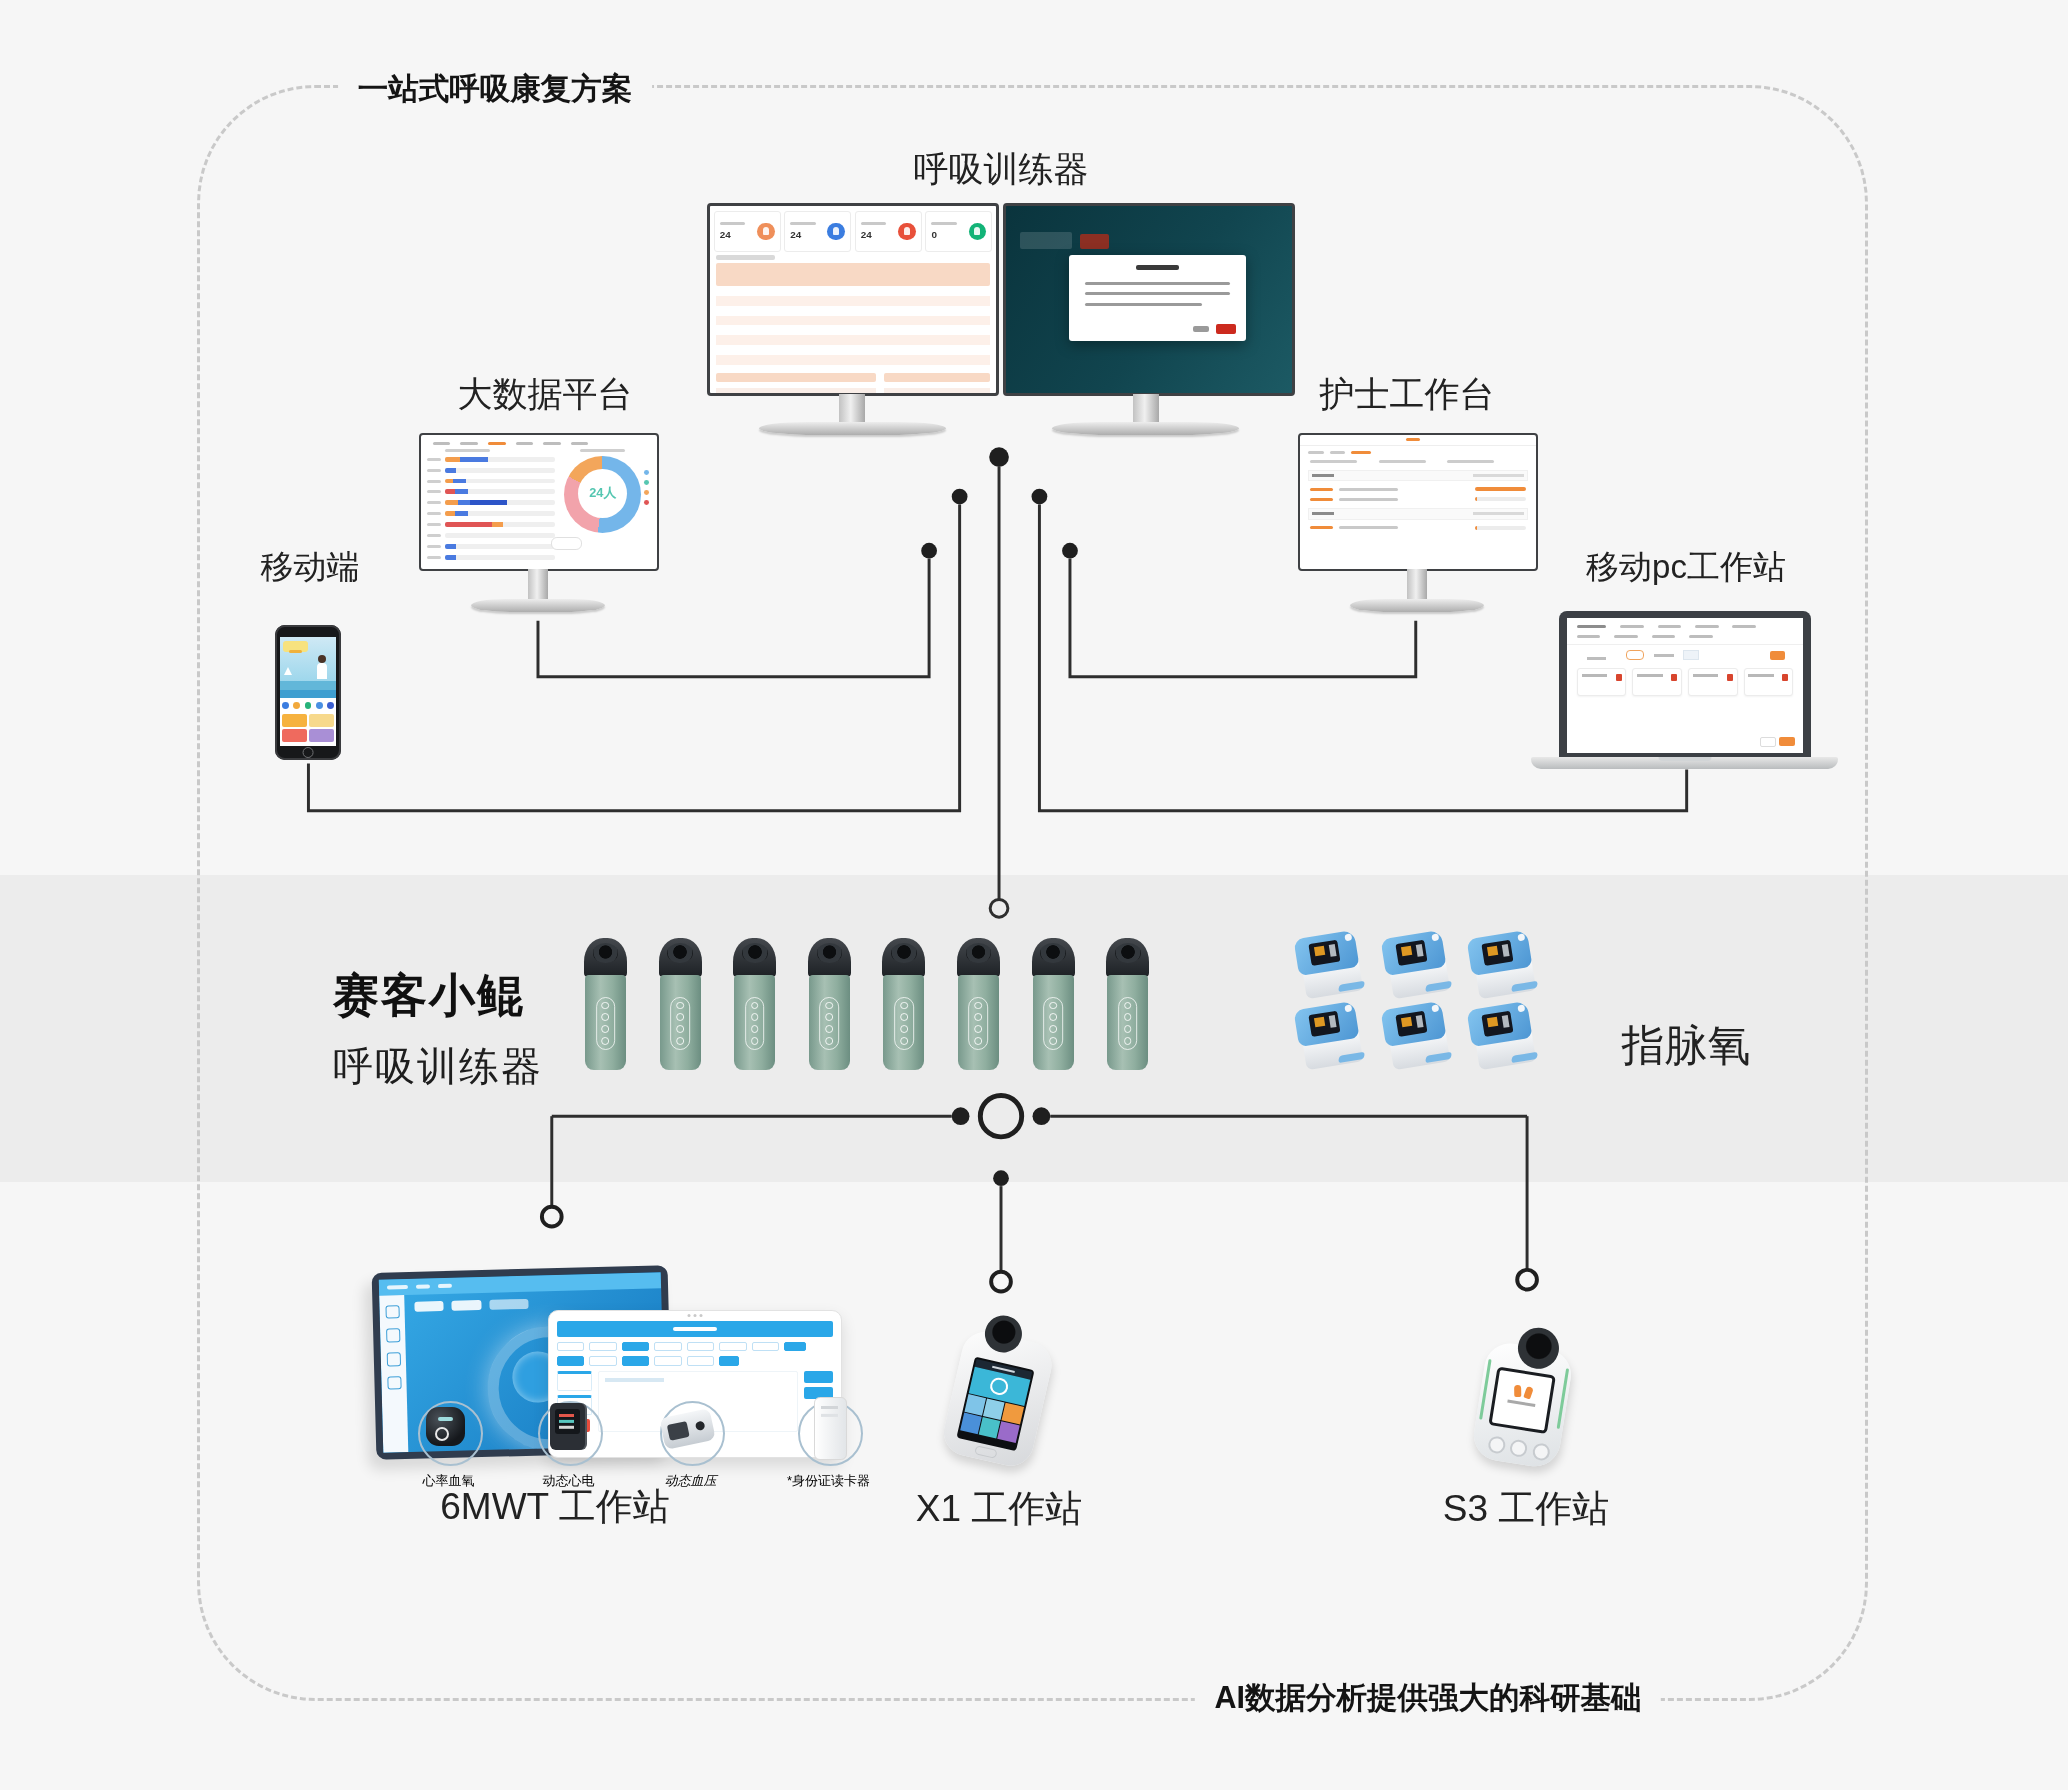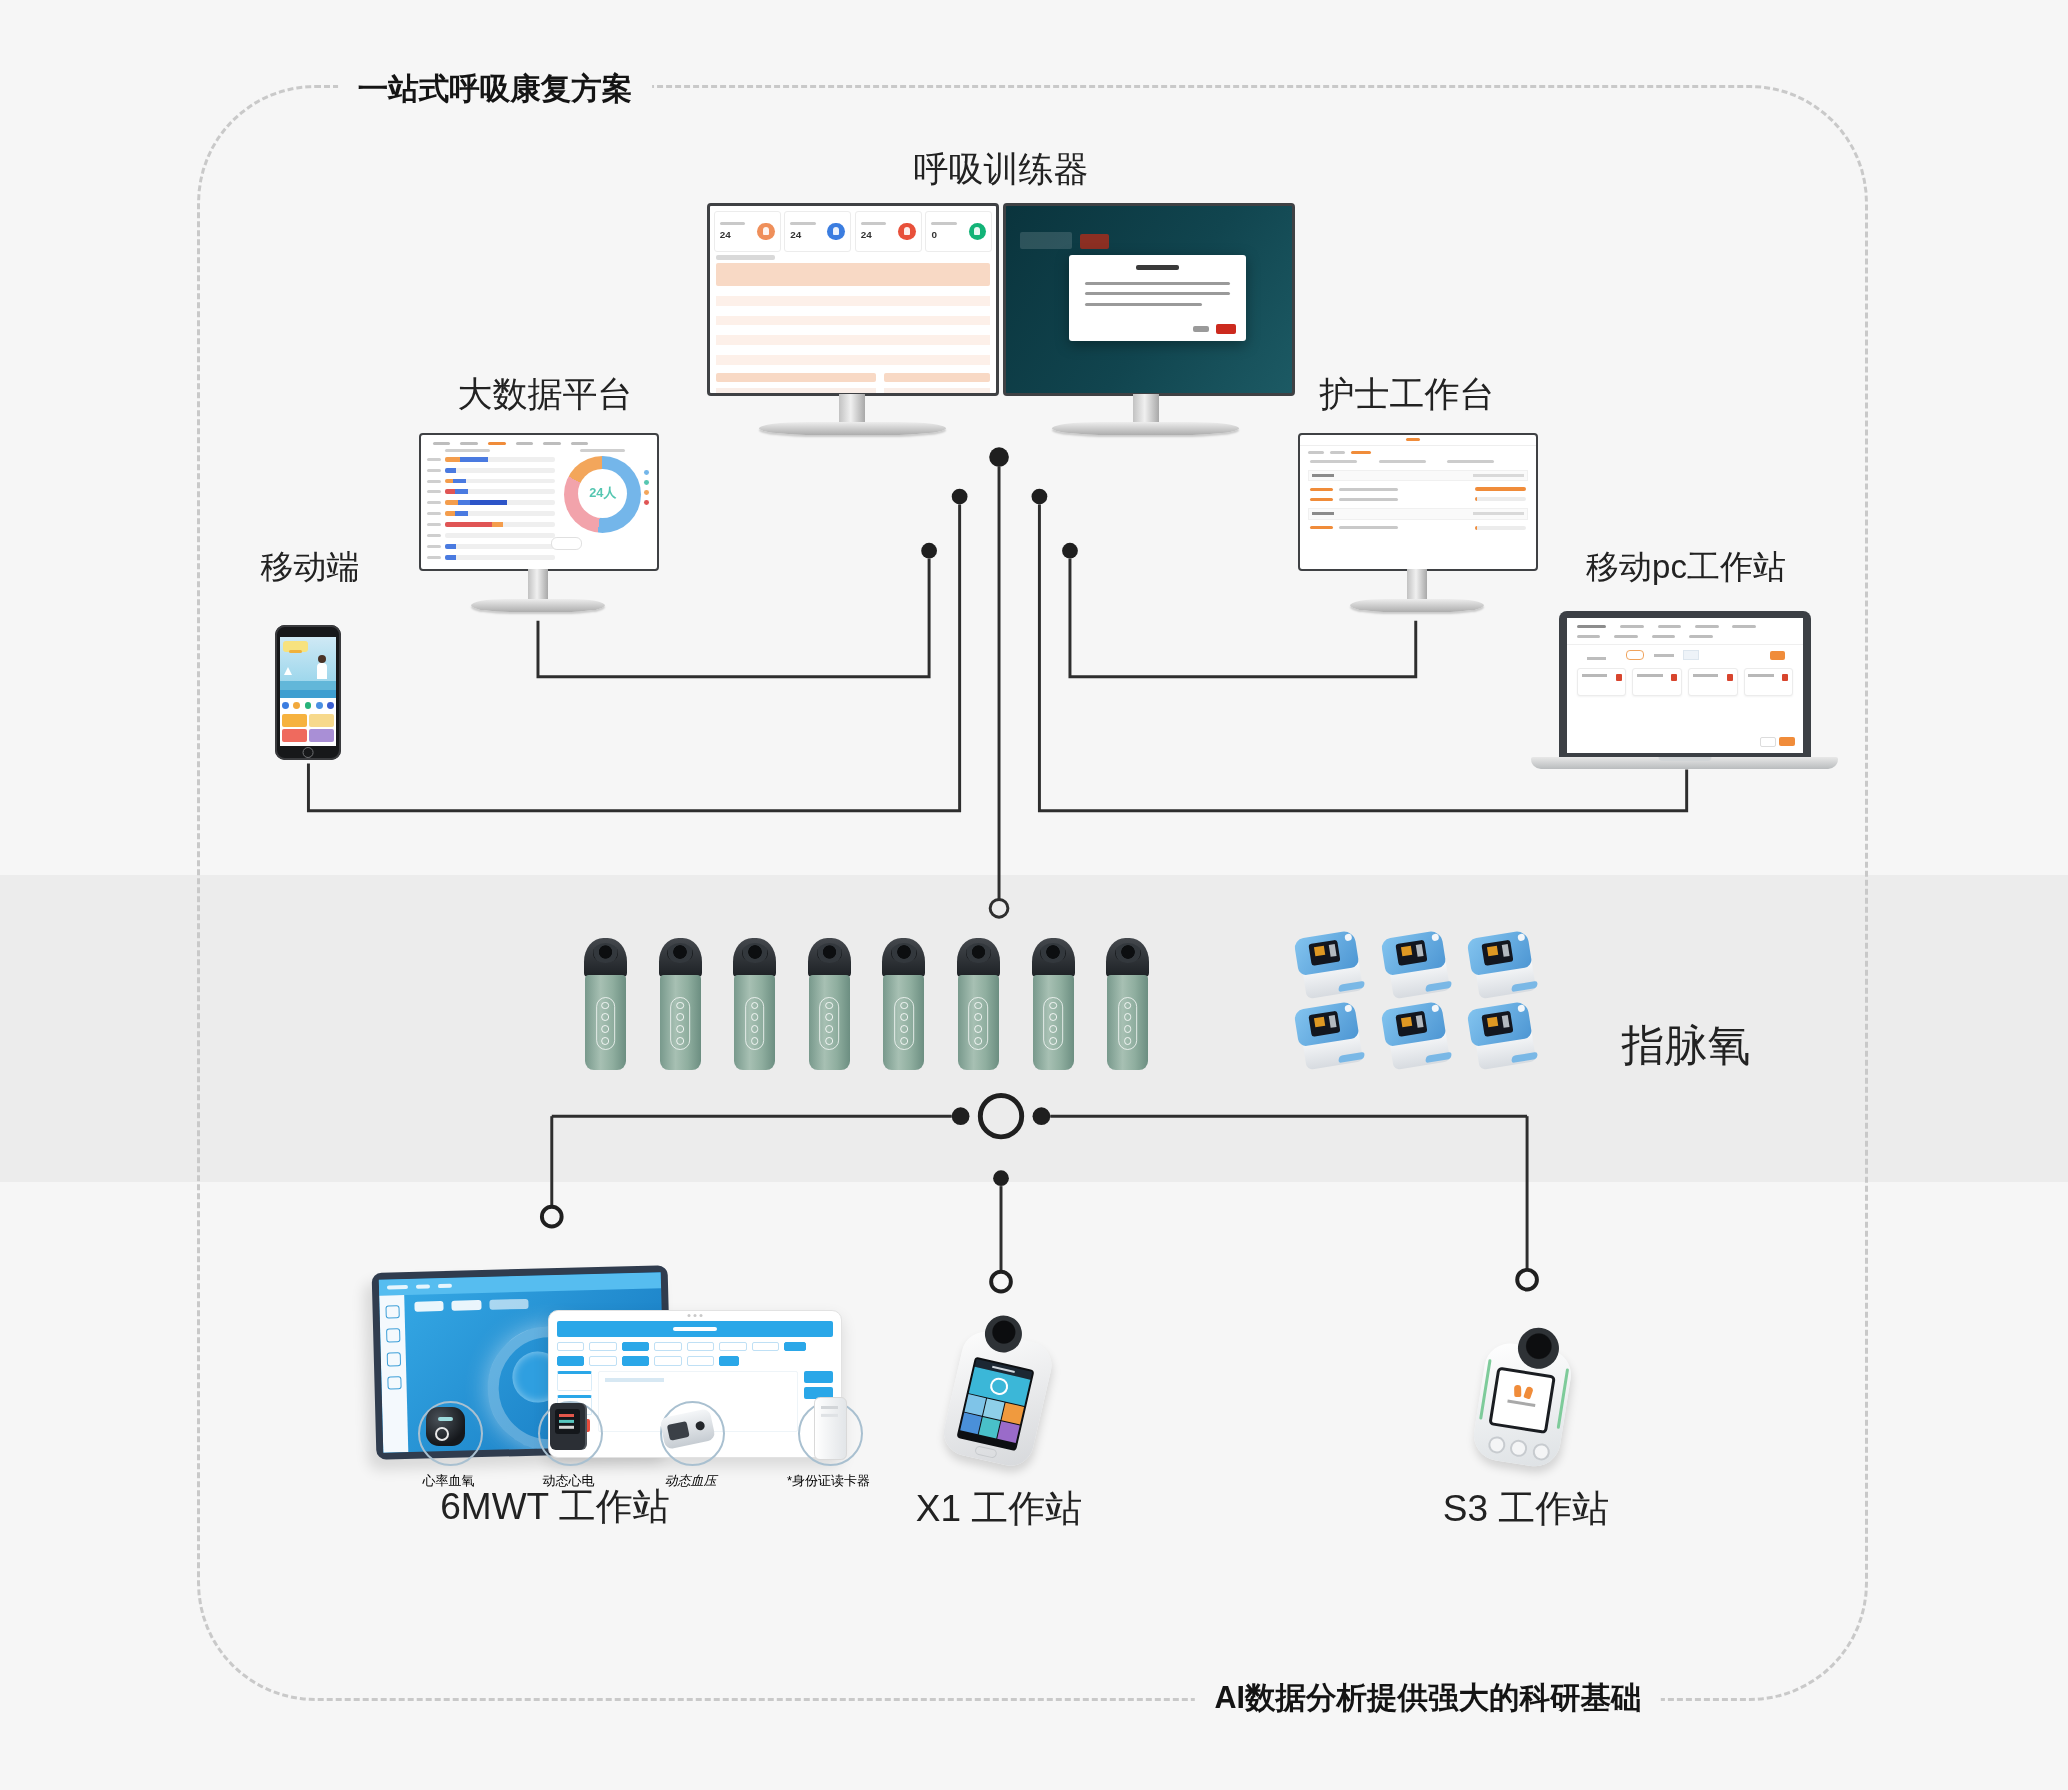--- a/index.html
+++ b/index.html
@@ -291,20 +291,24 @@
   <div class="node-title" style="left:1001px;top:169px;">呼吸训练器</div>
   <div class="node-title" style="left:545px;top:394px;">大数据平台</div>
   <div class="node-title" style="left:1407px;top:394px;">护士工作台</div>
   <div class="node-title f34" style="left:310px;top:567px;">移动端</div>
   <div class="node-title f34" style="left:1686px;top:567px;">移动pc工作站</div>
   <div class="node-title f44" style="left:1686px;top:1046px;">指脉氧</div>
   <div class="node-title f38" style="left:555px;top:1507px;">6MWT 工作站</div>
   <div class="node-title f38" style="left:999px;top:1509px;">X1 工作站</div>
   <div class="node-title f38" style="left:1526px;top:1509px;text-align:right;">S3 工作站</div>
 
+  <div class="trainer-caption">
+    <div class="l1">赛客小鲲</div>
+    <div class="l2">呼吸训练器</div>
+  </div>
 
   <div class="screen" style="left:707px;top:203px;width:292px;height:193px;">
     <div class="stats-row" id="stats-row">
         <div class="stat-card">
           <div class="stat-txt">
             <div class="bar"></div>
             <div class="stat-val">24</div>
           </div>
           <div class="stat-ico" style="background:#ef8f5a"></div>
         </div>

